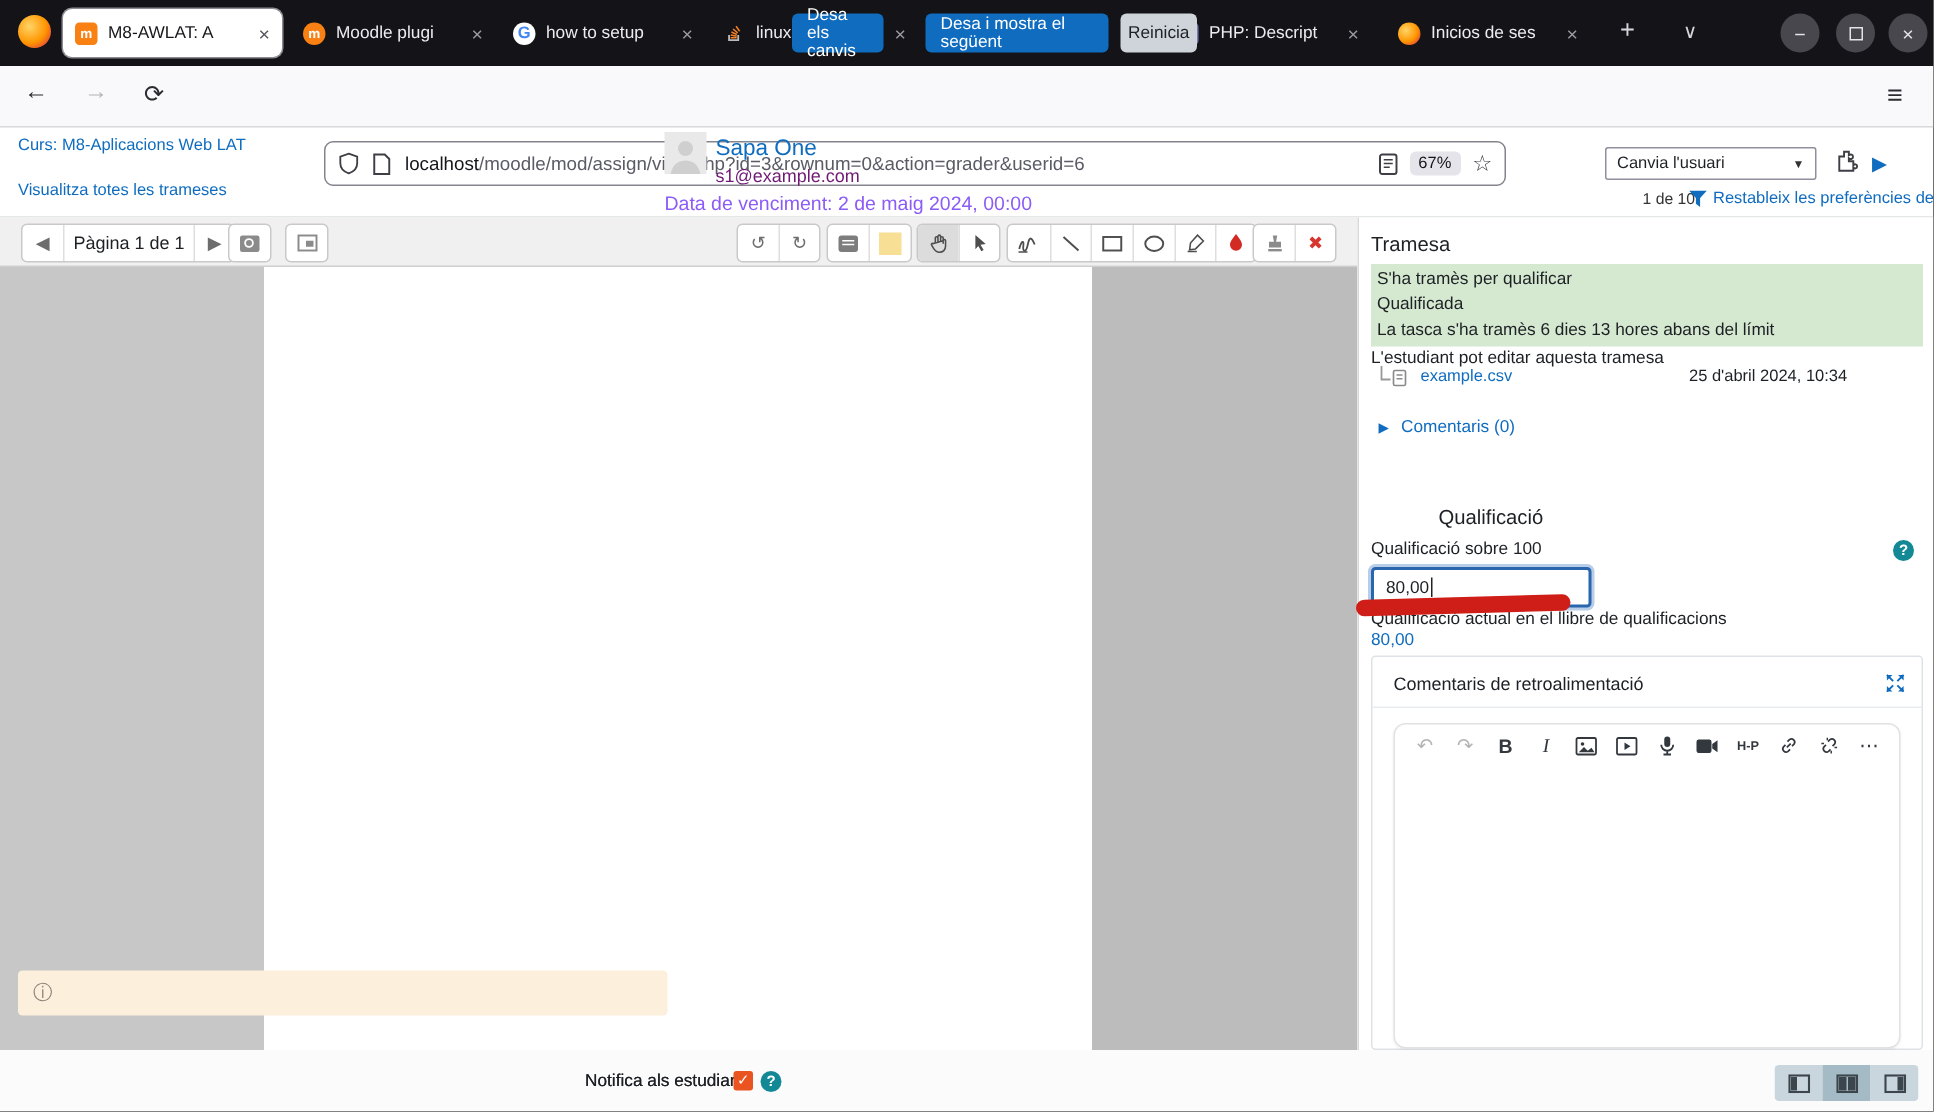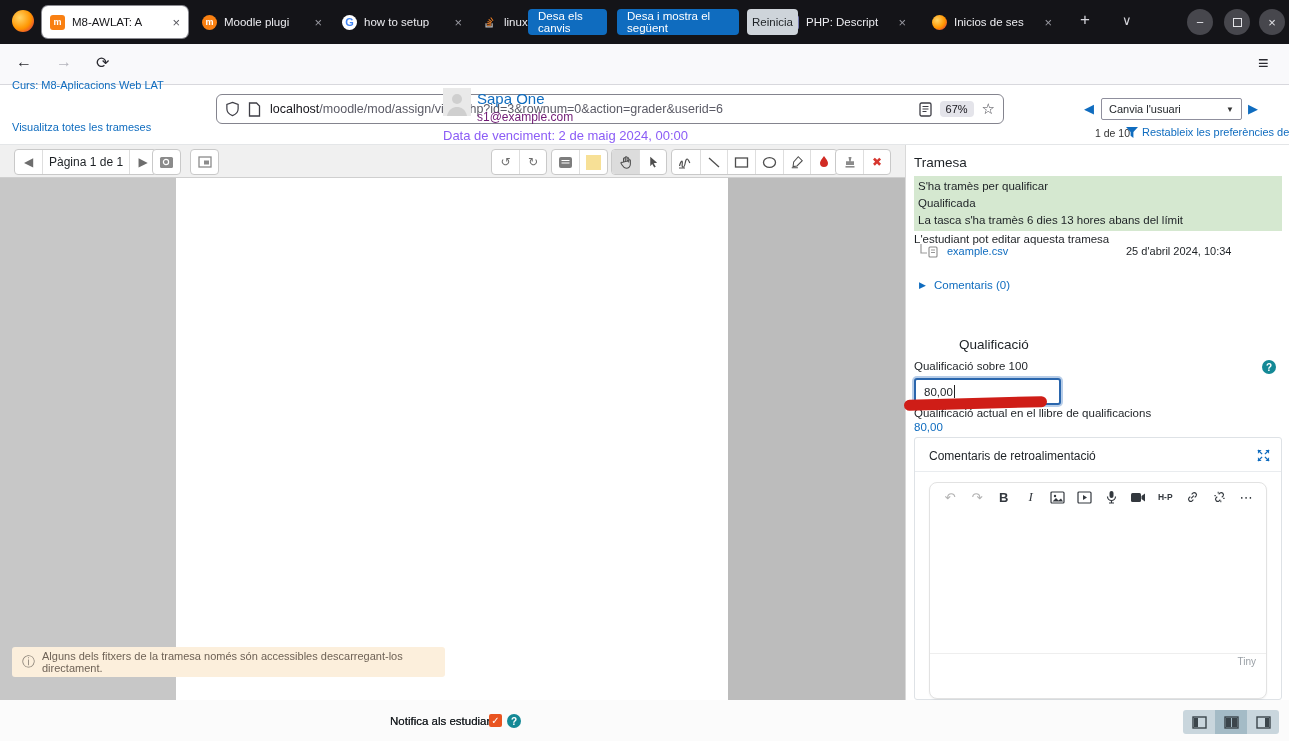--- a/index.html
+++ b/index.html
@@ -185,35 +185,35 @@
         </svg>
     </span>
     <span class="abs" style="left:1223px;top:55px;">
       <svg width="17" height="17" viewBox="0 0 16 16">
           <path d="M6 2h3v2.2c1.2-.8 2.6-.4 2.6 1s-1.4 1.8-2.6 1V8h2.8v2.6c.8-1.2 2.4-.8 2.4.6s-1.6 1.8-2.4.6V14H3V5h3z" fill="none" stroke="#3e3e46" stroke-width="1.2"></path>
         </svg>
     </span>
     <span class="abs navglyph" style="left:1258px;top:9px;font-size:18px;">≡</span>
   </div>
 
-  <div class="abs bc" style="left:12px;top:78px;">Curs: M8-Aplicacions Web LAT</div>
+  <div class="abs bc" style="left:12px;top:90px;">Curs: M8-Aplicacions Web LAT</div>
   <div class="abs bc" style="left:12px;top:120px;">Visualitza totes les trameses</div>
 
   <div class="abs" style="left:443px;top:88px;width:28px;height:28px;background:#e9e9e9;overflow:hidden;">
     <svg width="28" height="28" viewBox="0 0 28 28">
         <circle cx="14" cy="11" r="5" fill="#cfcfcf"></circle>
         <path d="M4 28c1.5-7 6-9 10-9s8.5 2 10 9z" fill="#cfcfcf"></path>
       </svg>
   </div>
   <div class="abs" style="left:477px;top:90px;font-size:15px;color:#0f6cbf;">Sapa One</div>
   <div class="abs" style="left:477px;top:110px;font-size:12px;color:#701a75;">s1@example.com</div>
   <div class="abs" style="left:443px;top:128px;font-size:13px;color:#8b5cf6;">Data de venciment: 2 de maig 2024, 00:00</div>
 
   <span class="abs" style="left:1084px;top:101px;color:#0f6cbf;font-size:13px;">◀</span>
-  <div class="abs" style="left:1101px;top:98px;width:141px;height:22px;border:1px solid #8f8f9d;border-radius:2px;background:#fff;display:flex;align-items:center;padding:0 7px;font-size:11px;color:#1d2125;">
+  <div class="abs" style="left:1070px;top:98px;width:141px;height:22px;border:1px solid #8f8f9d;border-radius:2px;background:#fff;display:flex;align-items:center;padding:0 7px;font-size:11px;color:#1d2125;">
     <span style="flex:1;">Canvia l'usuari</span>
     <span style="font-size:8px;color:#333;">▼</span>
   </div>
   <span class="abs" style="left:1248px;top:101px;color:#0f6cbf;font-size:13px;">▶</span>
   <span class="abs" style="left:1095px;top:127px;font-size:10.5px;color:#333;">1 de 10</span>
   <span class="abs" style="left:1126px;top:127px;">
     <svg width="12" height="11" viewBox="0 0 12 11">
         <path d="M0 0h12L7.4 5v6L4.6 8.8V5z" fill="#0f6cbf"></path>
       </svg>
   </span>
@@ -315,21 +315,20 @@
       <div class="btncell" style="color:#d6362f;font-size:12px;">✖</div>
     </div>
   </div>
 
   <div class="abs docarea-l"></div>
   <div class="abs docarea-r"></div>
   <div class="abs pdfpage"></div>
 
   <div class="abs toast">
     <span style="font-size:13px;color:#8b8378;">ⓘ</span>
-    <span>Alguns dels fitxers de la tramesa només són accessibles descarregant-los directament.</span>
   </div>
 
   <div class="abs rpanel">
 
     <div class="rp sect-title" style="top:10px;">Tramesa</div>
 
     <div class="greenbox">
       <div>S'ha tramès per qualificar</div>
       <div>Qualificada</div>
       <div>La tasca s'ha tramès 6 dies 13 hores abans del límit</div>
@@ -414,34 +413,31 @@
           <span class="eico">
             <svg width="15" height="14" viewBox="0 0 16 16">
                 <path d="M7 5l1.5-1.5a2.5 2.5 0 013.5 3.5L10.5 8.5M9 11l-1.5 1.5A2.5 2.5 0 014 9l1.5-1.5" fill="none" stroke="#33383e" stroke-width="1.3"></path>
                 <path d="M3 3l10 10" stroke="#fff" stroke-width="2.4"></path>
                 <path d="M2 6.5h2M6.5 2v2M14 9.5h-2M9.5 14v-2" stroke="#33383e" stroke-width="1.1"></path>
               </svg>
           </span>
           <span class="eico" style="color:#33383e;">⋯</span>
         </div>
         <div style="height:142px;"></div>
-        <div style="height:20px;border-top:1px solid #eee;display:flex;justify-content:flex-end;align-items:flex-start;padding:2px 10px;color:#9aa0a6;font-size:10px;overflow:hidden;">
-          <span>Tiny</span>
-        </div>
       </div>
     </div>
   </div>
 
   <div class="abs bottombar">
     <span class="abs" style="left:390px;top:715px;font-size:11.5px;color:#1d2125;position:fixed;">Notifica als estudiants</span>
   </div>
   <span class="abs" style="left:390px;top:715px;font-size:11.5px;color:#1d2125;">Notifica als estudiants</span>
   <span class="abs checkbox" style="left:489px;top:714px;">✓</span>
   <span class="abs helpdot" style="left:507px;top:714px;">?</span>
-  <div class="abs mbtn primary" style="left:528px;width:79px;">Desa els canvis</div>
+  <div class="abs mbtn primary" style="left:528px;width:61px;">Desa els canvis</div>
   <div class="abs mbtn primary" style="left:617px;width:122px;">Desa i mostra el següent</div>
   <div class="abs mbtn secondary" style="left:747px;width:51px;">Reinicia</div>
 
   <div class="abs" style="left:1183px;top:710px;display:flex;border-radius:3px;overflow:hidden;">
     <div class="laybtn">
       <svg width="15" height="13" viewBox="0 0 15 13">
           <rect x="1" y="1" width="13" height="11" fill="none" stroke="#3b454b" stroke-width="1.4"></rect>
           <rect x="2" y="2" width="4" height="9" fill="#3b454b"></rect>
         </svg>
     </div>

